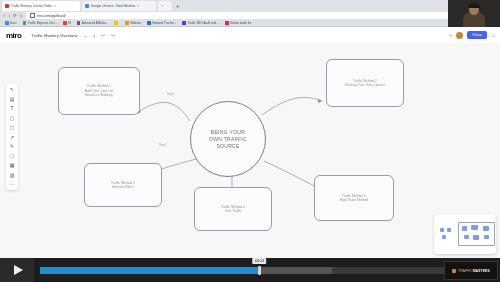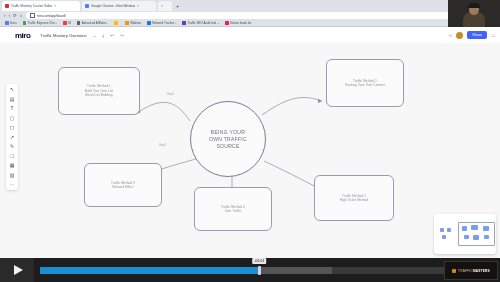--- a/index.html
+++ b/index.html
@@ -35,21 +35,21 @@
              border-bottom:0.5px solid #c9ccd0;}
   .bm{display:flex;align-items:center;gap:1.5px;}
   .bm .bi{width:3.5px;height:3.5px;border-radius:0.5px;flex:0 0 auto;}
   .bm .bl{font-size:3px;color:#4a4f55;line-height:4px;white-space:nowrap;}
 
   
   .miroapp{position:absolute;left:0;top:27px;width:500px;height:231px;background:#f7f7f7;}
   .miro-topbar{position:absolute;left:0;top:0;width:500px;height:16px;background:#ffffff;
                display:flex;align-items:center;box-shadow:0 0.5px 1px rgba(0,0,0,.08);}
   .miro-logo{font-size:8px;font-weight:bold;color:#050038;letter-spacing:-0.5px;
-             margin-left:15px;line-height:9px;}
+             margin-left:6px;line-height:9px;}
   .board-title{font-size:4.2px;color:#3a3a47;margin-left:10px;line-height:5px;white-space:nowrap;}
   .tb-ic{font-size:4.5px;color:#6a6a78;margin-left:6px;line-height:5px;}
   .topbar-right{position:absolute;right:4px;top:0;height:16px;display:flex;align-items:center;gap:4px;}
   .avatar-sm{width:7px;height:7px;border-radius:50%;background:#c58b2e;}
   .share-btn{background:#4262ff;color:#fff;font-size:3.6px;border-radius:2px;
              padding:2px 5px;line-height:4px;white-space:nowrap;}
   .mini-ic{font-size:4px;color:#6a6a78;line-height:5px;}
 
   
   .toolbar{position:absolute;left:6px;top:57px;width:12px;background:#fff;border-radius:3px;

